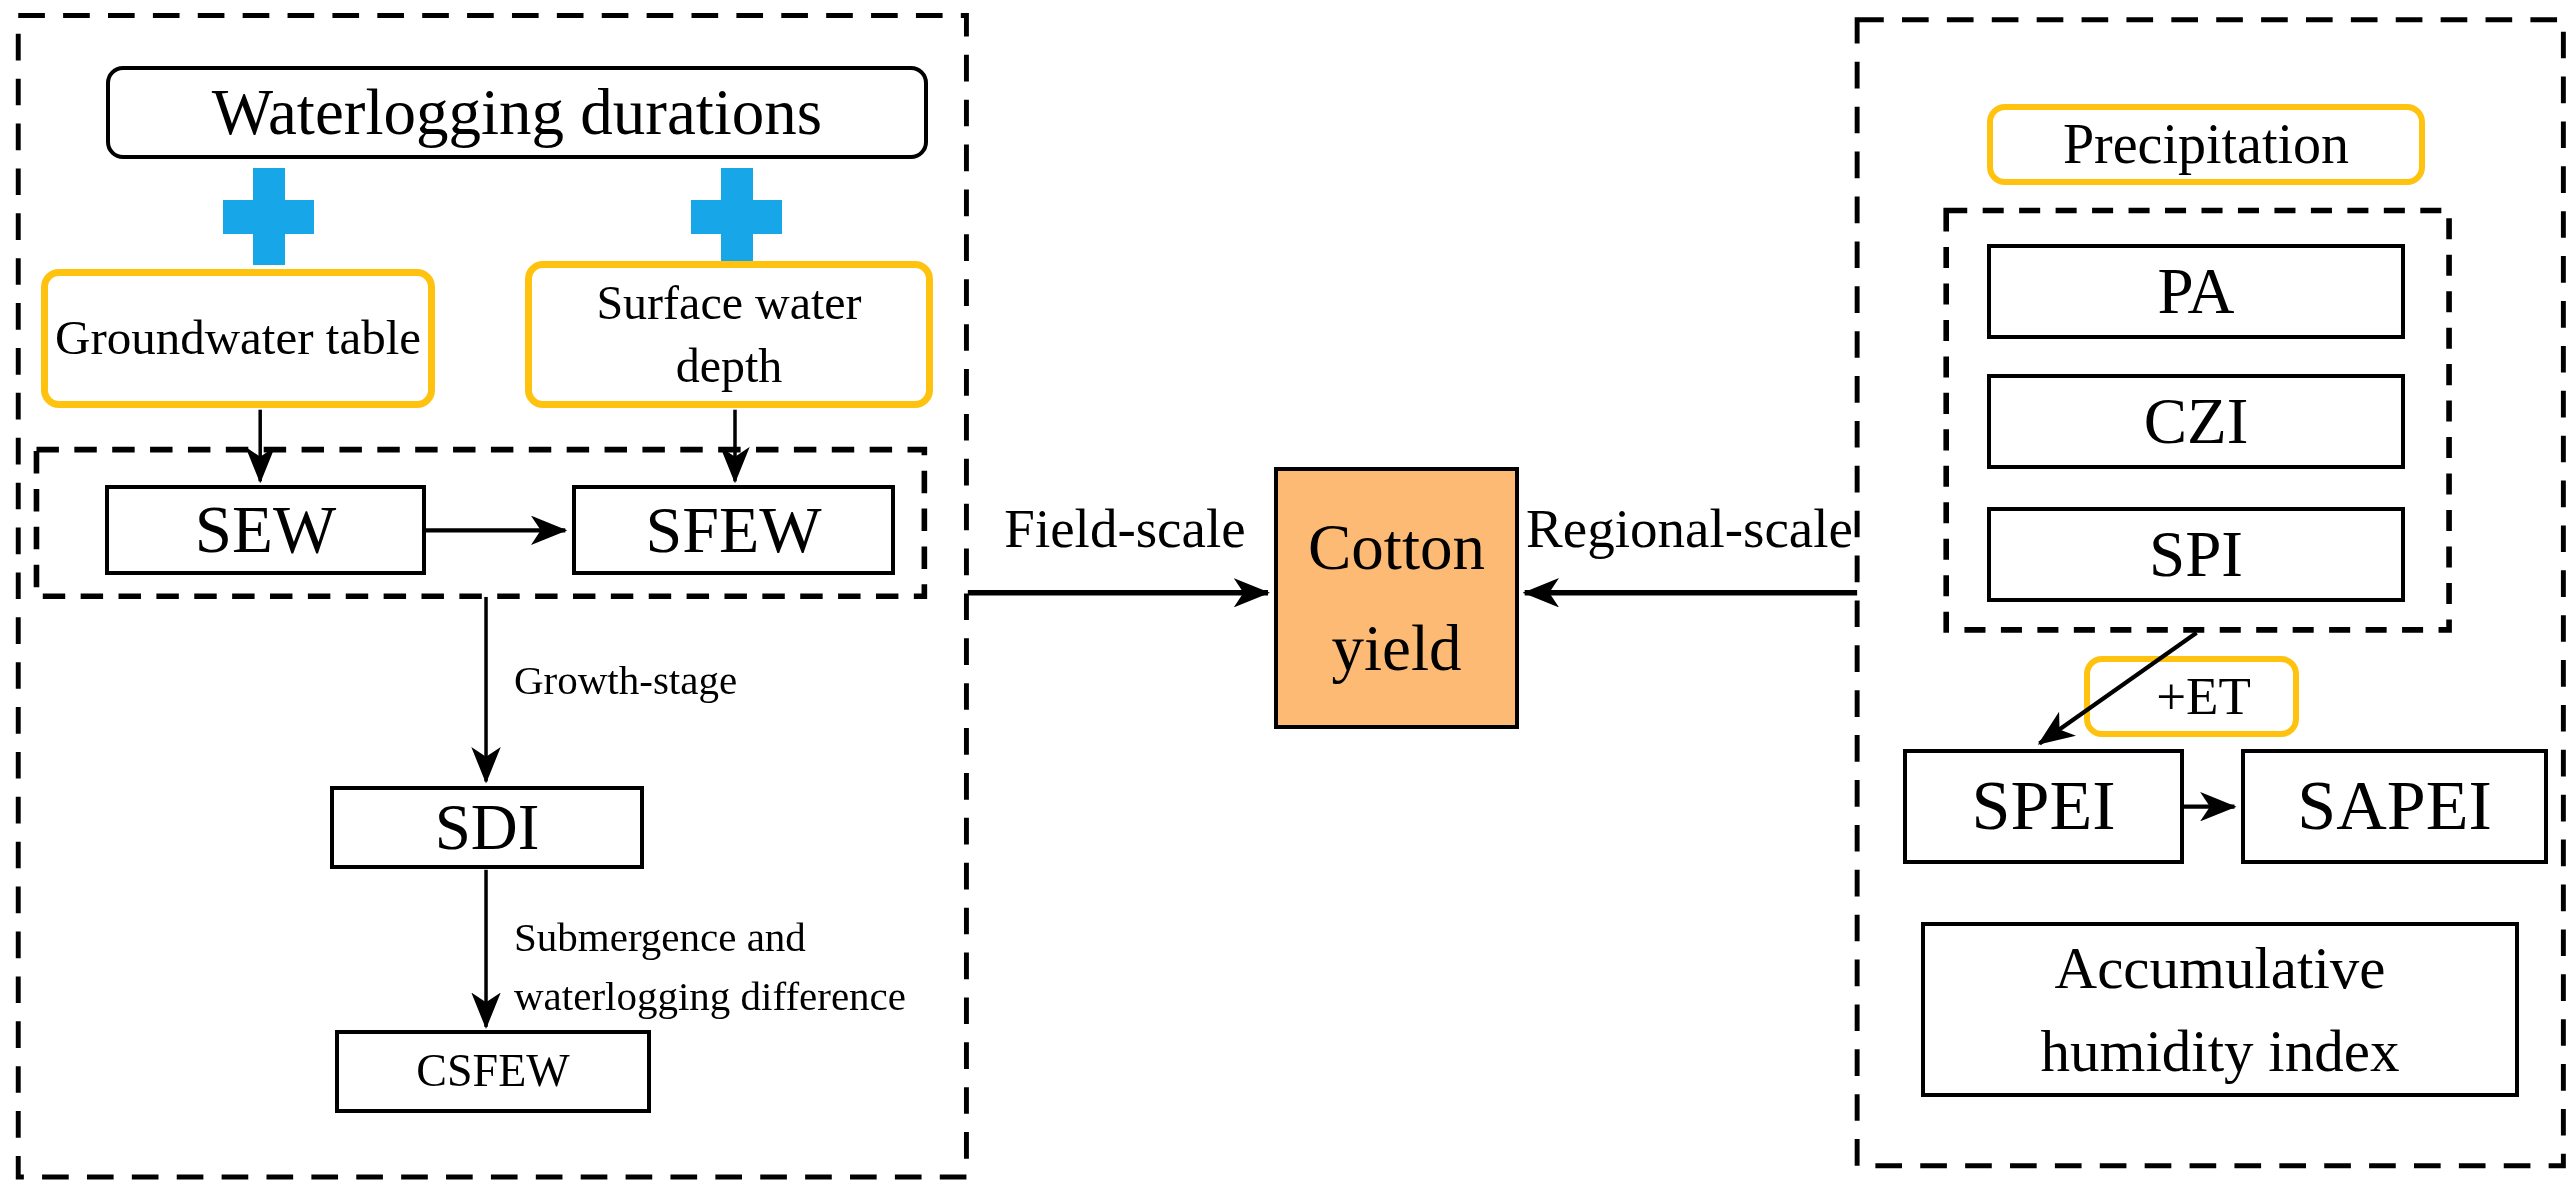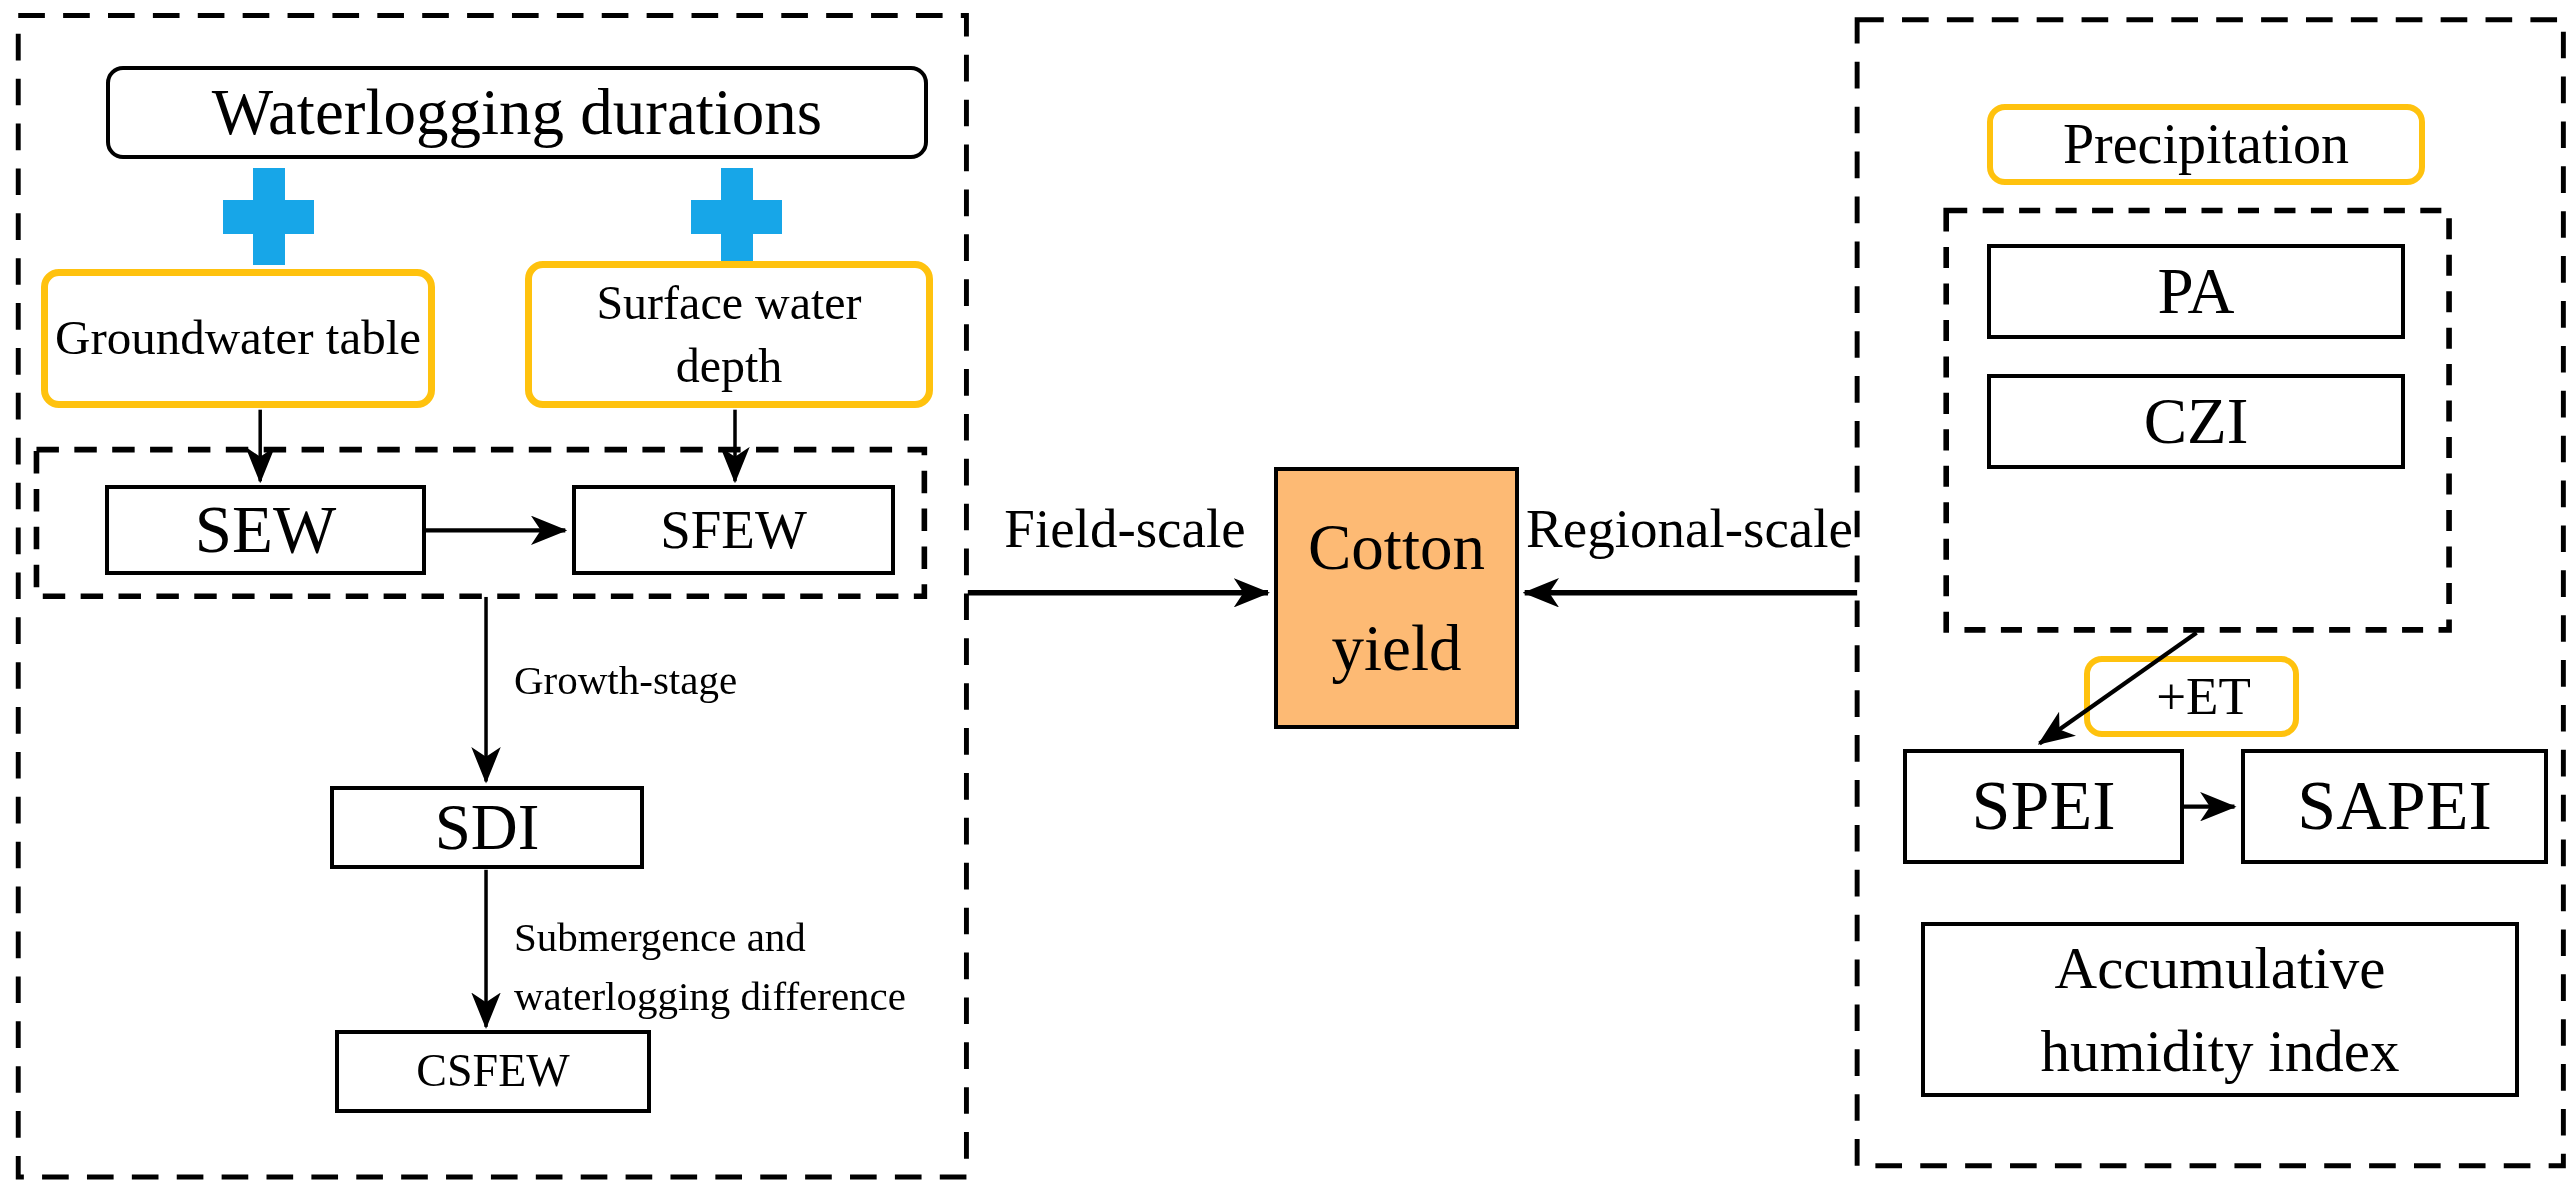--- a/index.html
+++ b/index.html
@@ -77,21 +77,21 @@
 
   <div class="node yellow-box stack" style="left:525px;top:261px;width:408px;height:147px;font-size:48px;line-height:1.3;">
     <span>Surface water</span>
     <span>depth</span>
   </div>
 
   <div class="node black-box" style="left:105px;top:485px;width:321px;height:90px;font-size:67px;">
     <span>SEW</span>
   </div>
 
-  <div class="node black-box" style="left:572px;top:485px;width:323px;height:90px;font-size:55px;">
+  <div class="node black-box" style="left:572px;top:485px;width:323px;height:90px;font-size:66px;">
     <span>SFEW</span>
   </div>
 
   <div class="note" style="left:514px;top:651px;font-size:41px;">
     <div>Growth-stage</div>
   </div>
 
   <div class="node black-box" style="left:330px;top:786px;width:314px;height:83px;font-size:65px;">
     <span>SDI</span>
   </div>
@@ -123,20 +123,23 @@
   </div>
 
   <div class="node black-box" style="left:1987px;top:244px;width:418px;height:95px;font-size:65px;">
     <span>PA</span>
   </div>
 
   <div class="node black-box" style="left:1987px;top:374px;width:418px;height:95px;font-size:65px;">
     <span>CZI</span>
   </div>
 
+  <div class="node black-box" style="left:1987px;top:507px;width:418px;height:95px;font-size:65px;">
+    <span>SPI</span>
+  </div>
 
   <div class="node yellow-box" style="left:2084px;top:656px;width:215px;height:81px;font-size:53px;border-width:6.3px;z-index:5;padding-left:24px;">
     <span>+ET</span>
   </div>
 
   <div class="node black-box" style="left:1903px;top:749px;width:281px;height:115px;font-size:70px;">
     <span>SPEI</span>
   </div>
 
   <div class="node black-box" style="left:2241px;top:749px;width:307px;height:115px;font-size:70px;">

